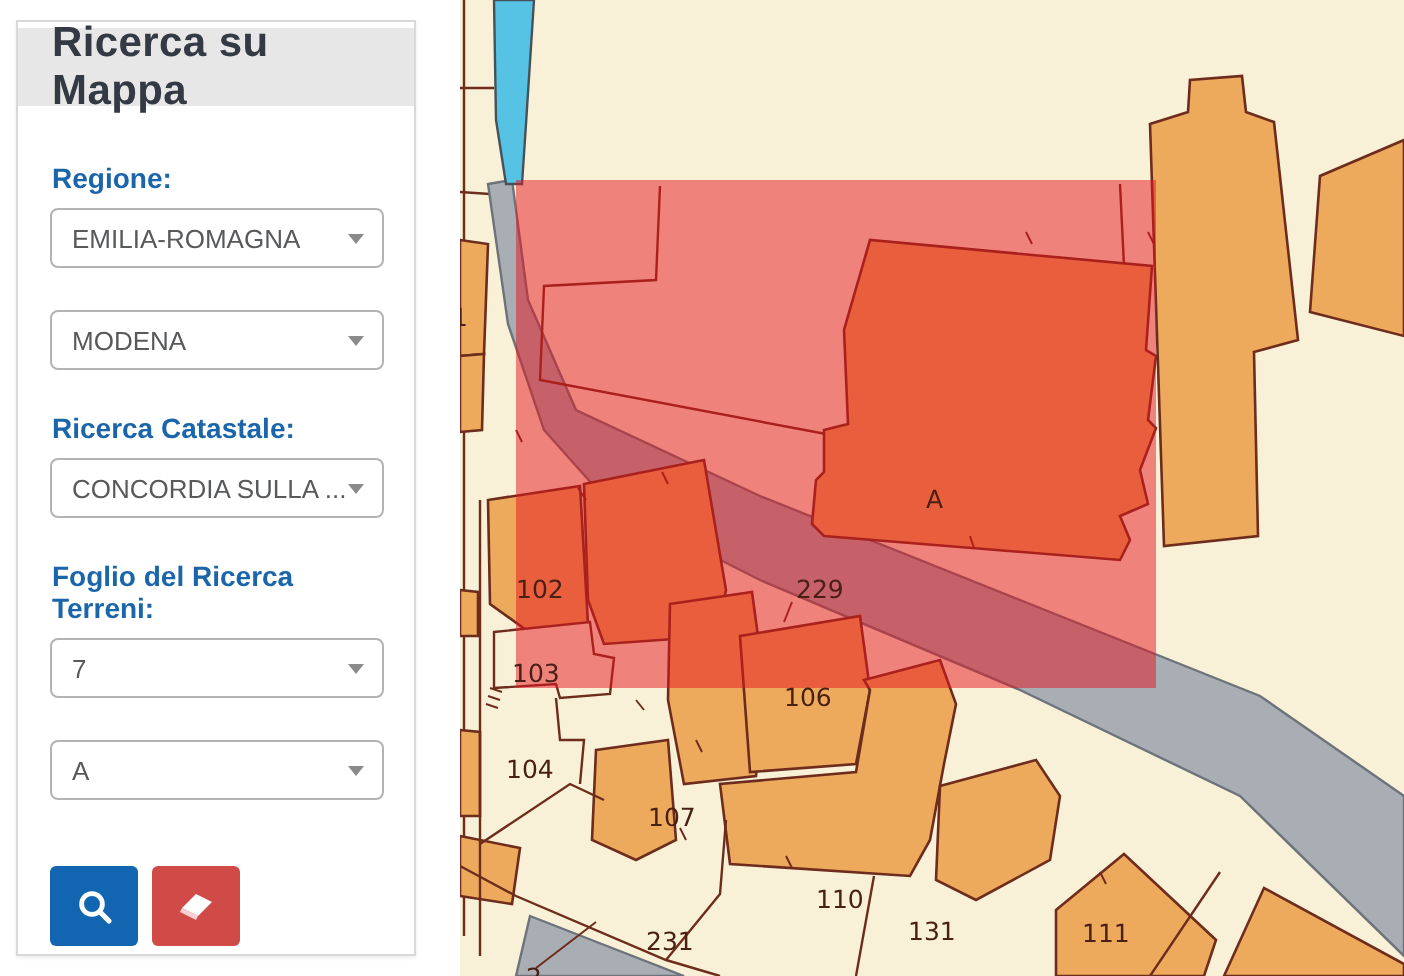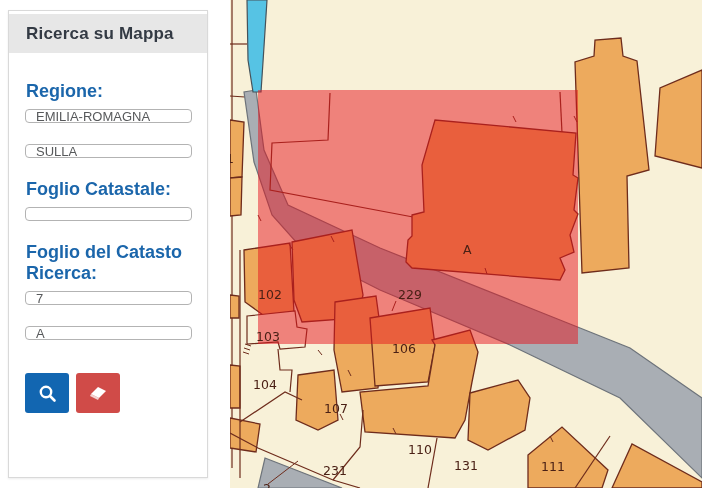--- a/index.html
+++ b/index.html
@@ -3,25 +3,25 @@
 <meta charset="utf-8">
 <style>
   html,body{margin:0;padding:0;background:#fff;}
   .app{position:relative;width:702px;height:488px;background:#fff;overflow:hidden;
        font-family:"Liberation Sans",sans-serif;}
 
   
   .panel{position:absolute;left:8px;top:10px;width:200px;height:468px;background:#fff;
          border:1px solid #d9d9d9;box-shadow:0 1px 2px rgba(0,0,0,.08);box-sizing:border-box;}
   .panel-header{height:39px;margin-top:3px;background:#e7e7e7;display:flex;align-items:center;
-         padding-left:17px;font-size:17px;font-weight:bold;color:#333a44;letter-spacing:.2px;}
+         padding-left:17px;font-size:21px;font-weight:bold;color:#333a44;letter-spacing:.2px;}
   .panel-body{padding:28px 15px 0 16px;}
   .field{margin-bottom:21px;}
-  .field-label{color:var(--label-blue);font-weight:bold;font-size:18px;margin:0 0 7px 1px;}
-  .select{position:relative;height:14px;border:1px solid #b3b3b3;border-radius:4px;background:#fff;
+  .field-label{color:var(--label-blue);font-weight:bold;font-size:14px;margin:0 0 7px 1px;}
+  .select{position:relative;height:30px;border:1px solid #b3b3b3;border-radius:4px;background:#fff;
          display:flex;align-items:center;padding:0 24px 0 10px;color:#57595b;font-size:13px;
          white-space:nowrap;overflow:hidden;cursor:pointer;box-sizing:border-box;}
   .caret{position:absolute;right:9px;top:12px;width:0;height:0;
          border-left:4px solid transparent;border-right:4px solid transparent;
          border-top:5px solid #8a8a8a;}
   .btn-row{display:flex;gap:7px;margin-top:33px;}
   .btn{width:44px;height:40px;border:none;border-radius:3px;display:flex;align-items:center;
        justify-content:center;cursor:pointer;padding:0;}
   .btn-search{background:var(--accent-blue);}
   .btn-clear{background:var(--accent-red);}
@@ -50,34 +50,35 @@
       <div class="field">
         <div class="field-label">Regione:</div>
         <div class="select">
           <span>EMILIA-ROMAGNA</span>
           <span class="caret"></span>
         </div>
       </div>
 
       <div class="field">
         <div class="select">
-          <span>SULLA</span>
+          <span>MODENA</span>
           <span class="caret"></span>
         </div>
       </div>
 
       <div class="field">
-        <div class="field-label">Foglio Catastale:</div>
+        <div class="field-label">Ricerca Catastale:</div>
         <div class="select">
+          <span>CONCORDIA SULLA ...</span>
           <span class="caret"></span>
         </div>
       </div>
 
       <div class="field">
-        <div class="field-label">Foglio del Catasto Ricerca:</div>
+        <div class="field-label">Foglio del Ricerca Terreni:</div>
         <div class="select">
           <span>7</span>
           <span class="caret"></span>
         </div>
       </div>
 
       <div class="field">
         <div class="select">
           <span>A</span>
           <span class="caret"></span>

